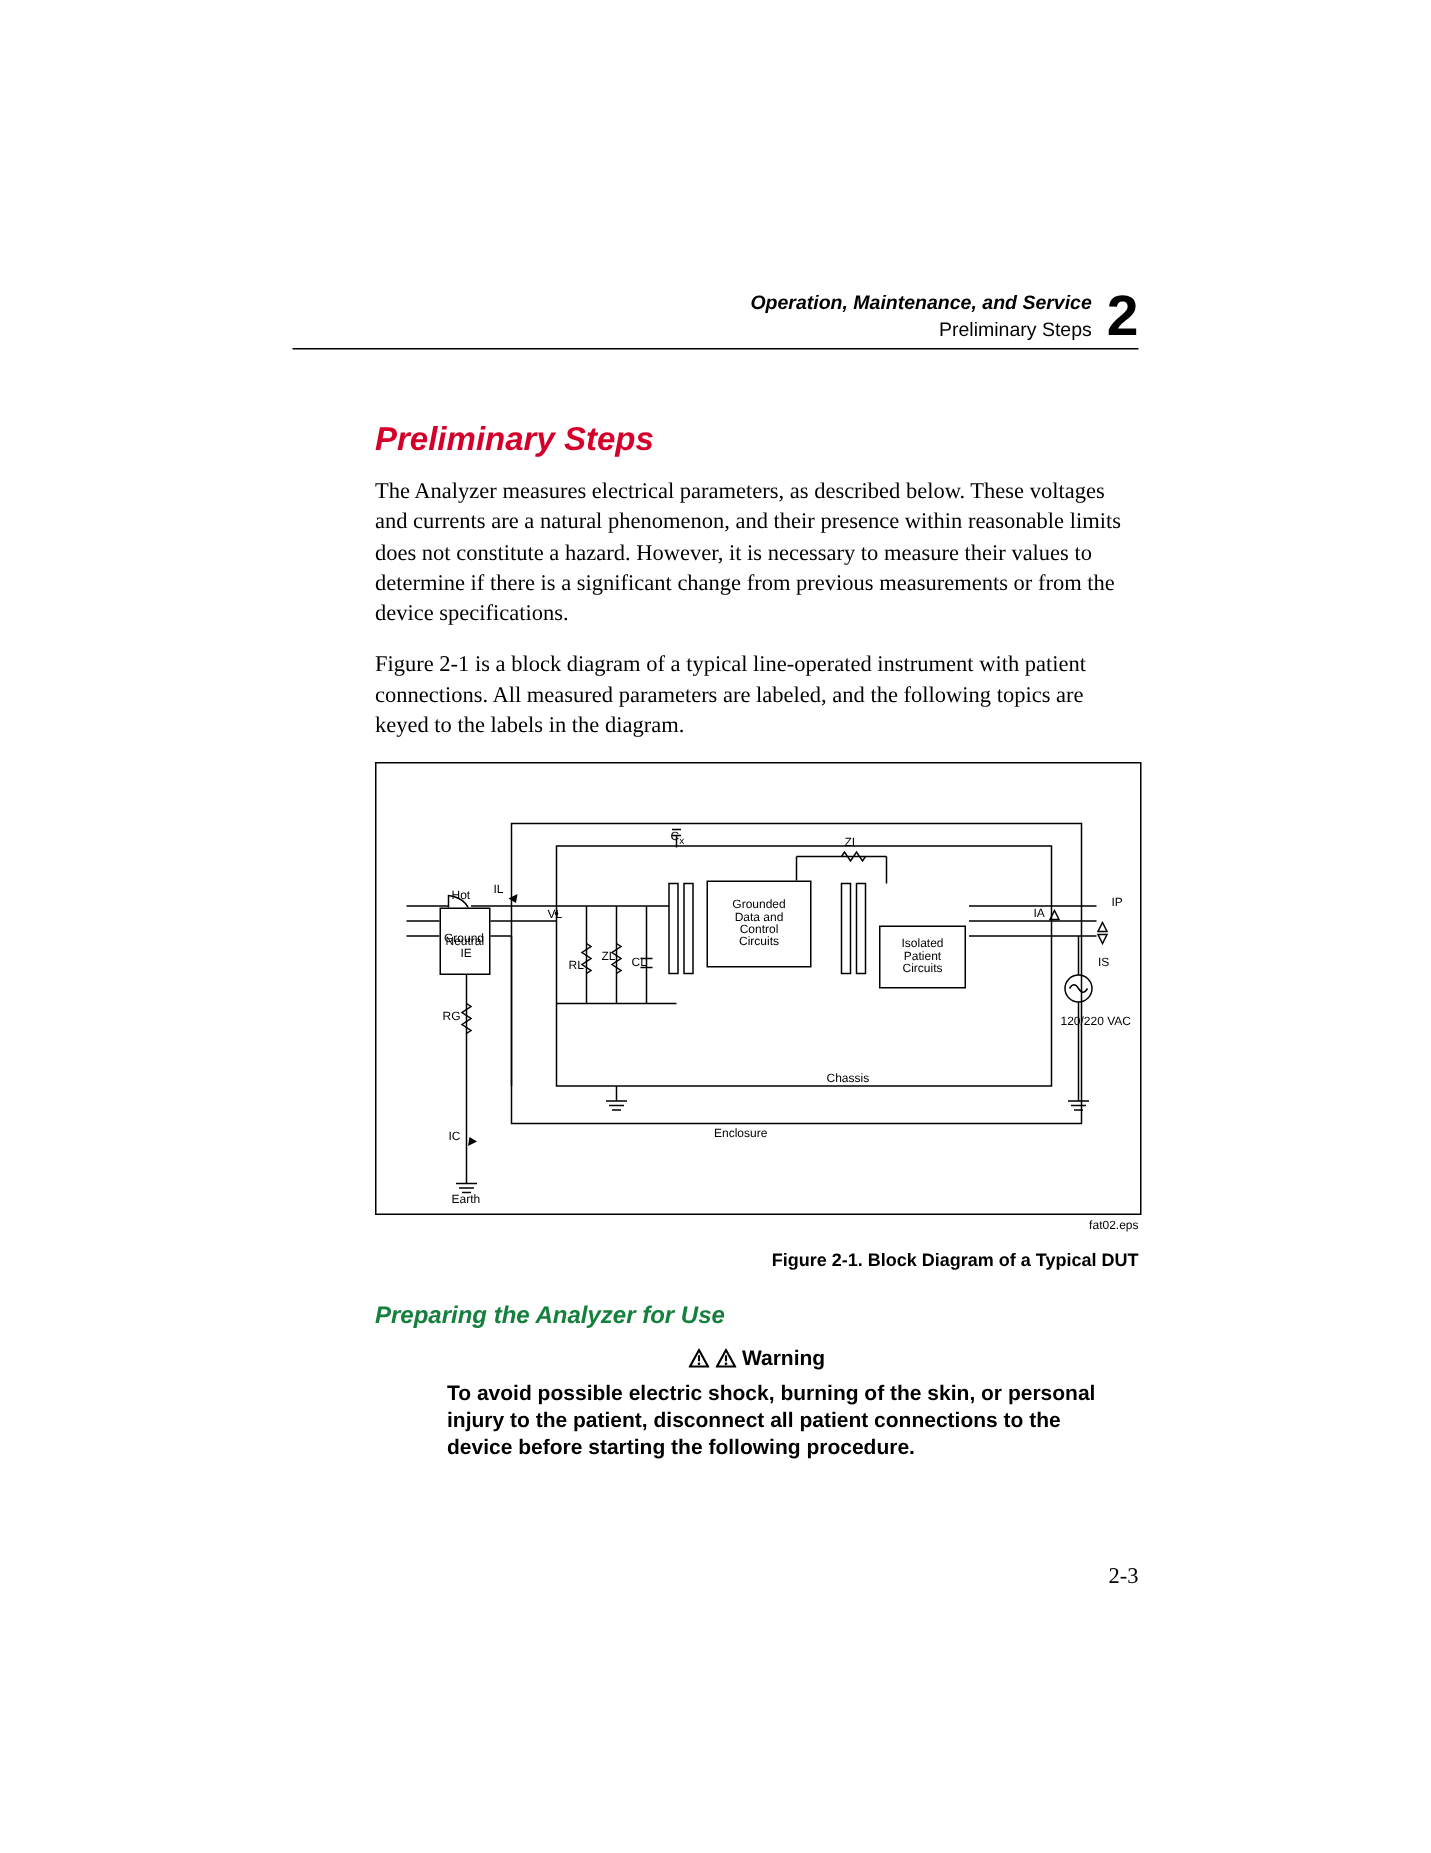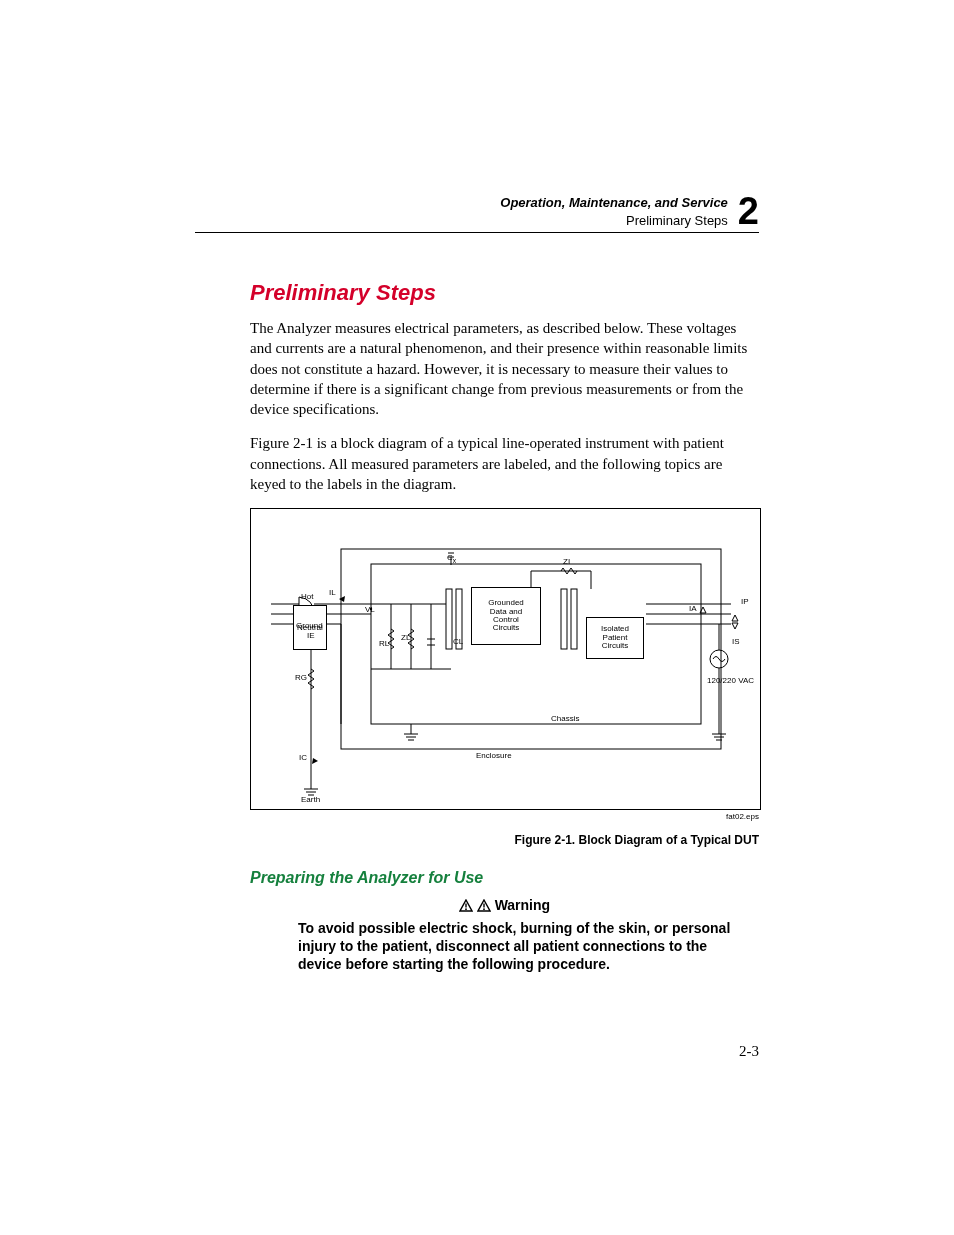--- a/index.html
+++ b/index.html
@@ -234,21 +234,21 @@
 
       
       <div class="lbl" style="left:50px; top:83px;">Hot</div>
       <div class="lbl" style="left:42px; top:96px; border:1px solid #000; padding:17px 3px; background:#fff;">Neutral</div>
       <div class="lbl" style="left:45px; top:112px;">Ground</div>
       <div class="lbl" style="left:78px; top:79px;">IL</div>
       <div class="lbl" style="left:56px; top:122px;">IE</div>
       <div class="lbl" style="left:114px; top:96px;">VL</div>
       <div class="lbl" style="left:128px; top:130px;">RL</div>
       <div class="lbl" style="left:150px; top:124px;">ZL</div>
-      <div class="lbl" style="left:170px; top:128px;margin-left:32px;">CL</div>
+      <div class="lbl" style="left:170px; top:128px;">CL</div>
       <div class="lbl" style="left:196px; top:44px;">C<sub>x</sub></div>
       <div class="lbl" style="left:312px; top:48px;">ZI</div>
       <div class="lbl" style="left:44px; top:164px;">RG</div>
       <div class="lbl" style="left:48px; top:244px;">IC</div>
       <div class="lbl" style="left:50px; top:286px;">Earth</div>
       <div class="lbl" style="left:225px; top:242px;">Enclosure</div>
       <div class="lbl" style="left:300px; top:205px;">Chassis</div>
       <div class="lbl" style="left:438px; top:95px;">IA</div>
       <div class="lbl" style="left:470px; top:128px;padding-left:11px;">IS</div>
       <div class="lbl" style="left:490px; top:88px;">IP</div>

